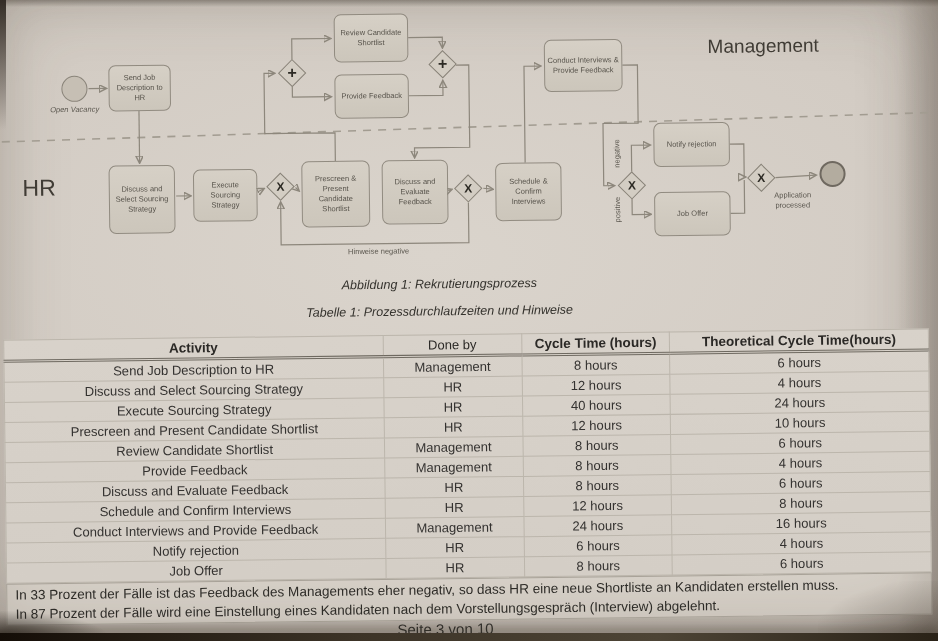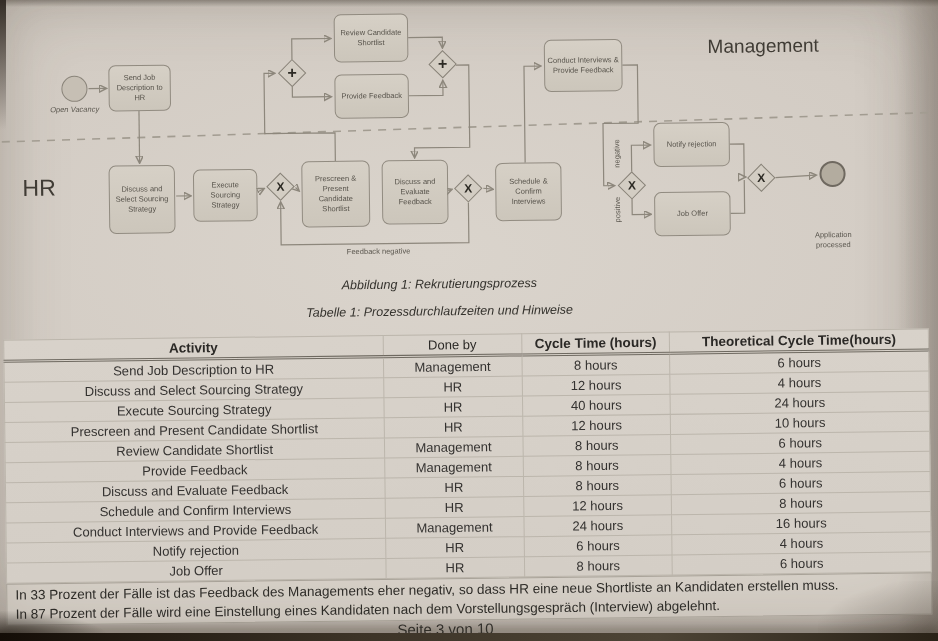--- a/index.html
+++ b/index.html
@@ -147,23 +147,23 @@
 
       <div class="task" style="left:655px;top:126px;width:76px;height:44px;">Notify rejection</div>
       <div class="task" style="left:655px;top:195px;width:76px;height:44px;">Job Offer</div>
 
       <div class="gateway" style="left:748px;top:168px;">
         <span class="diamond"></span>
         <span class="gw-symbol x">X</span>
       </div>
 
       <div class="event end" style="left:820px;top:166px;"></div>
-      <div class="dlabel" style="left:797px;top:195px;width:72px;margin-top:40px;">Application processed</div>
-
-      <div class="dlabel" style="left:340px;top:246px;width:80px;">Feedback negative</div>
+      <div class="dlabel" style="left:757px;top:195px;width:72px;">Application processed</div>
+
+      <div class="dlabel" style="left:340px;top:246px;width:80px;">Hinweise negative</div>
       <div class="dlabel rot" style="left:590px;top:150px;">negative</div>
       <div class="dlabel rot" style="left:590px;top:206px;">positive</div>
     </div>
 
     <div class="caption" style="top:277px;">Abbildung 1: Rekrutierungsprozess</div>
     <div class="caption" style="top:304px;">Tabelle 1: Prozessdurchlaufzeiten und Hinweise</div>
 
     <div class="table-wrap">
       <table>
         <colgroup>

